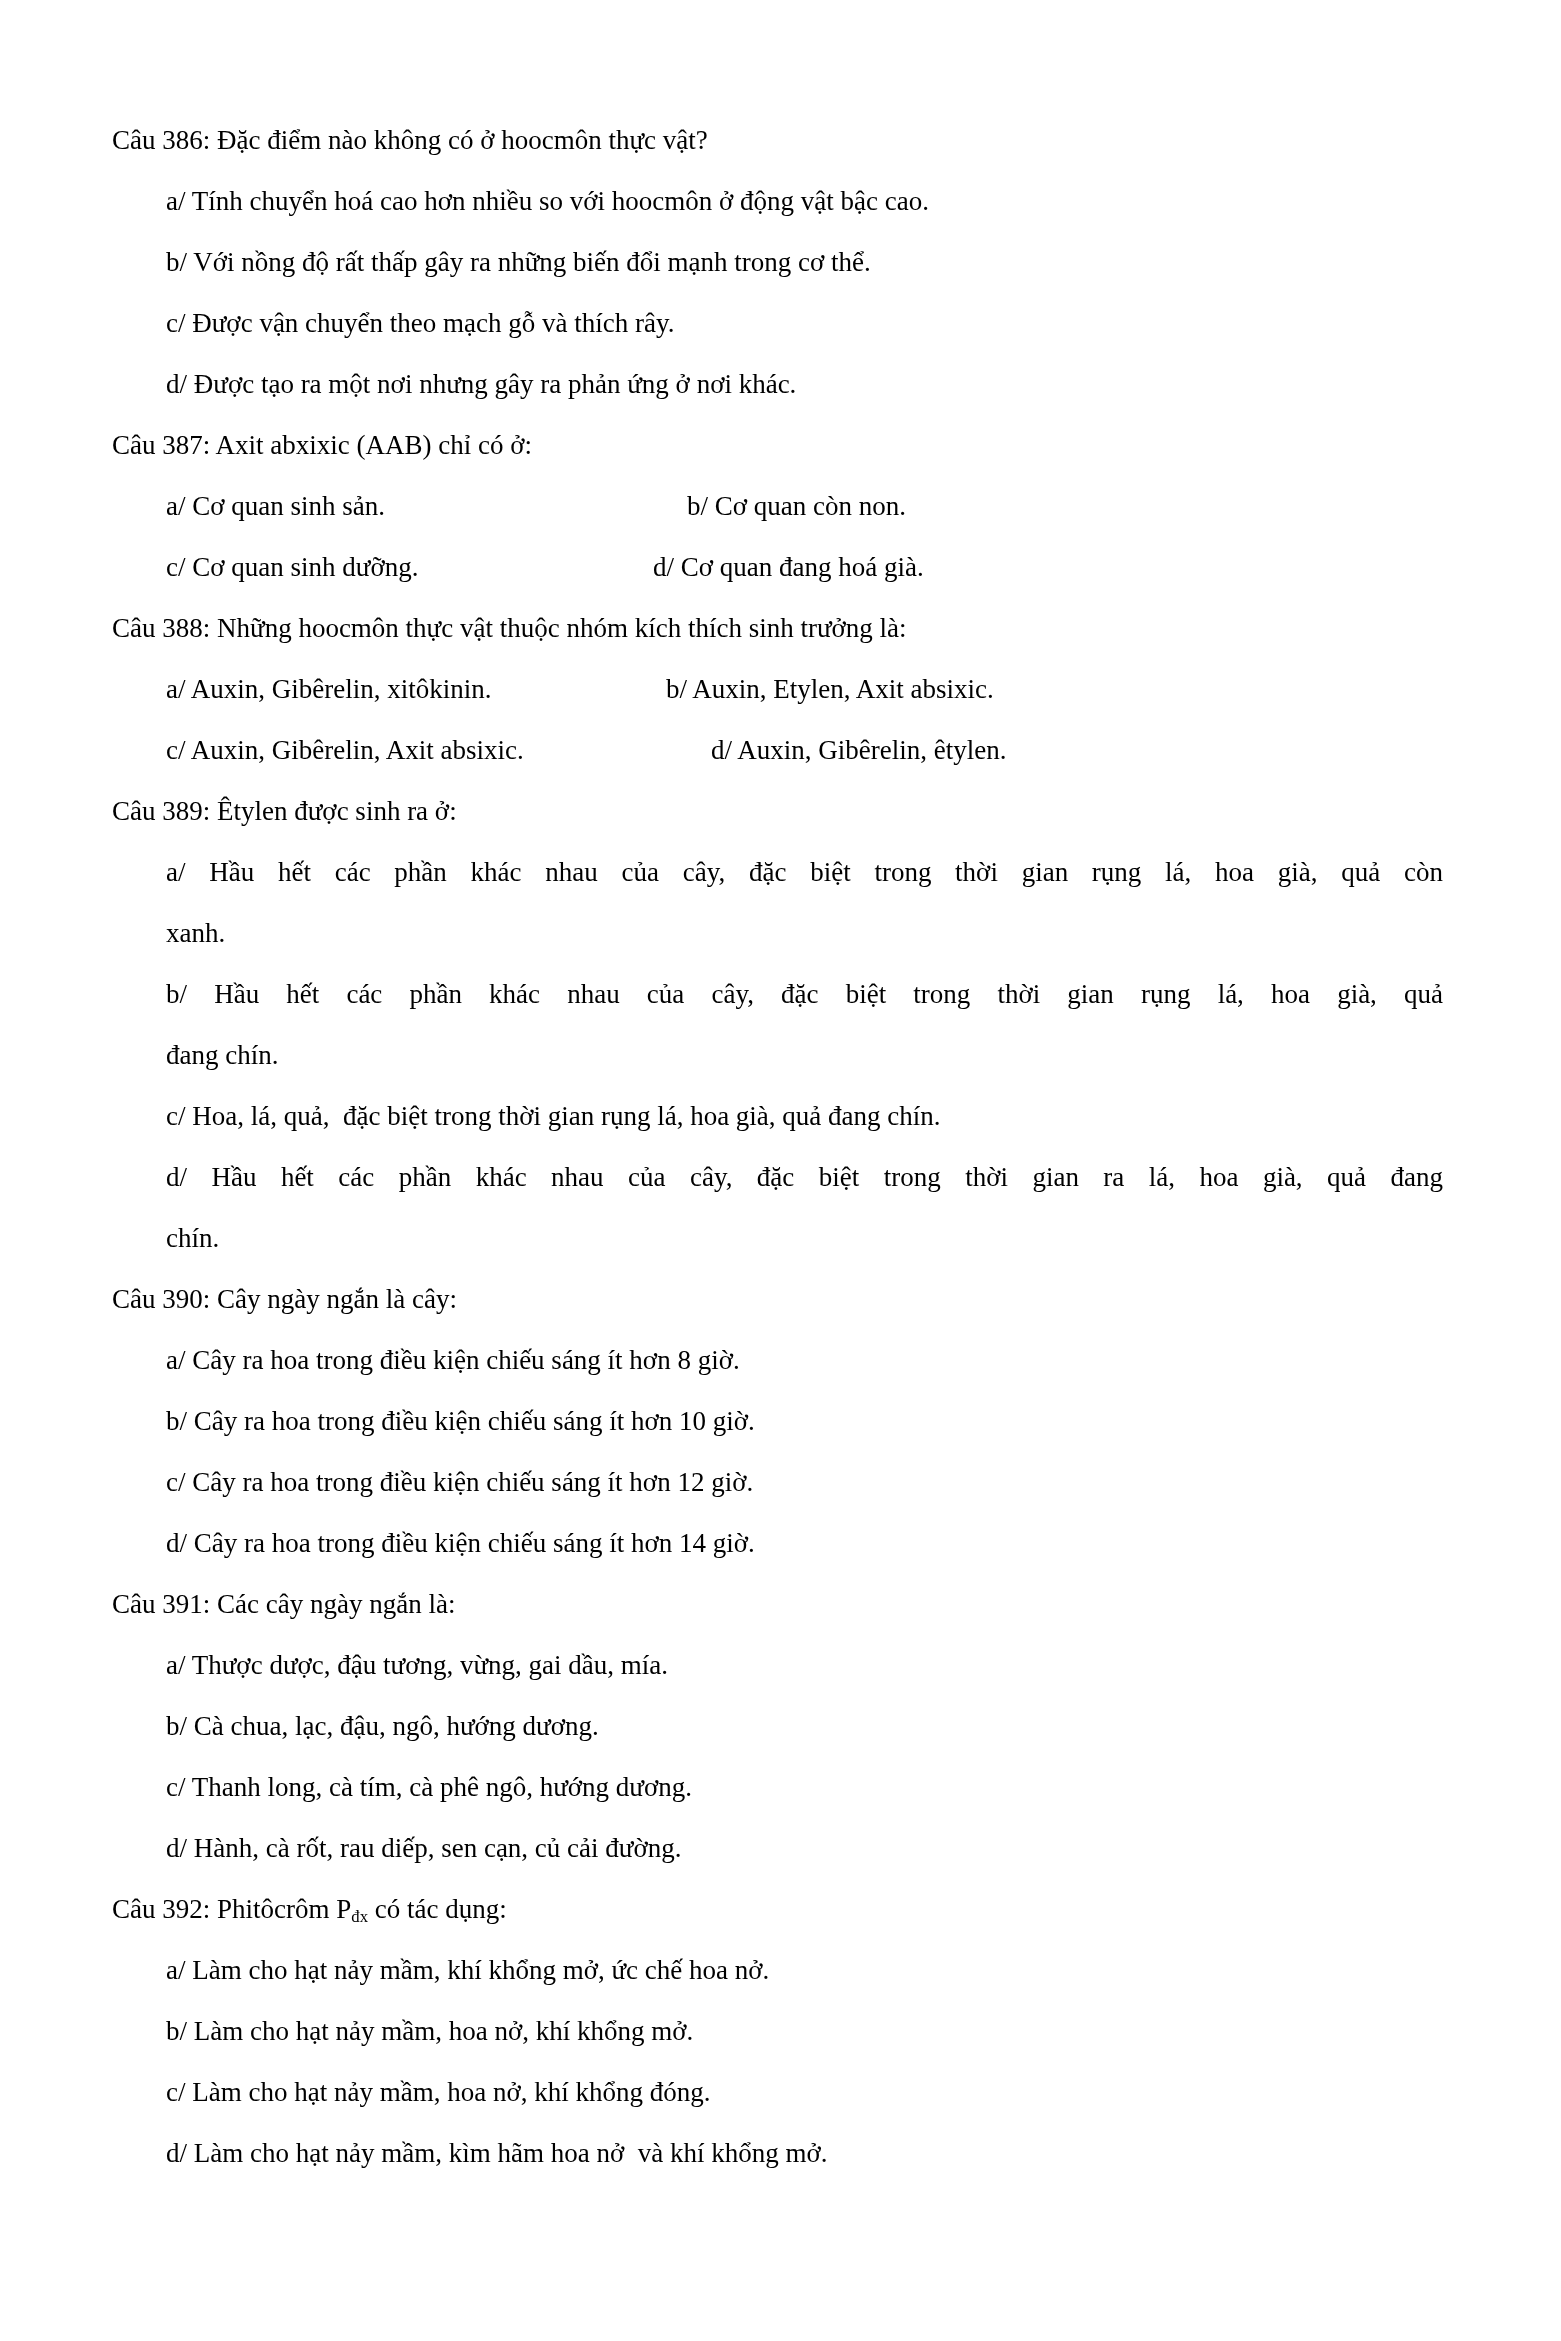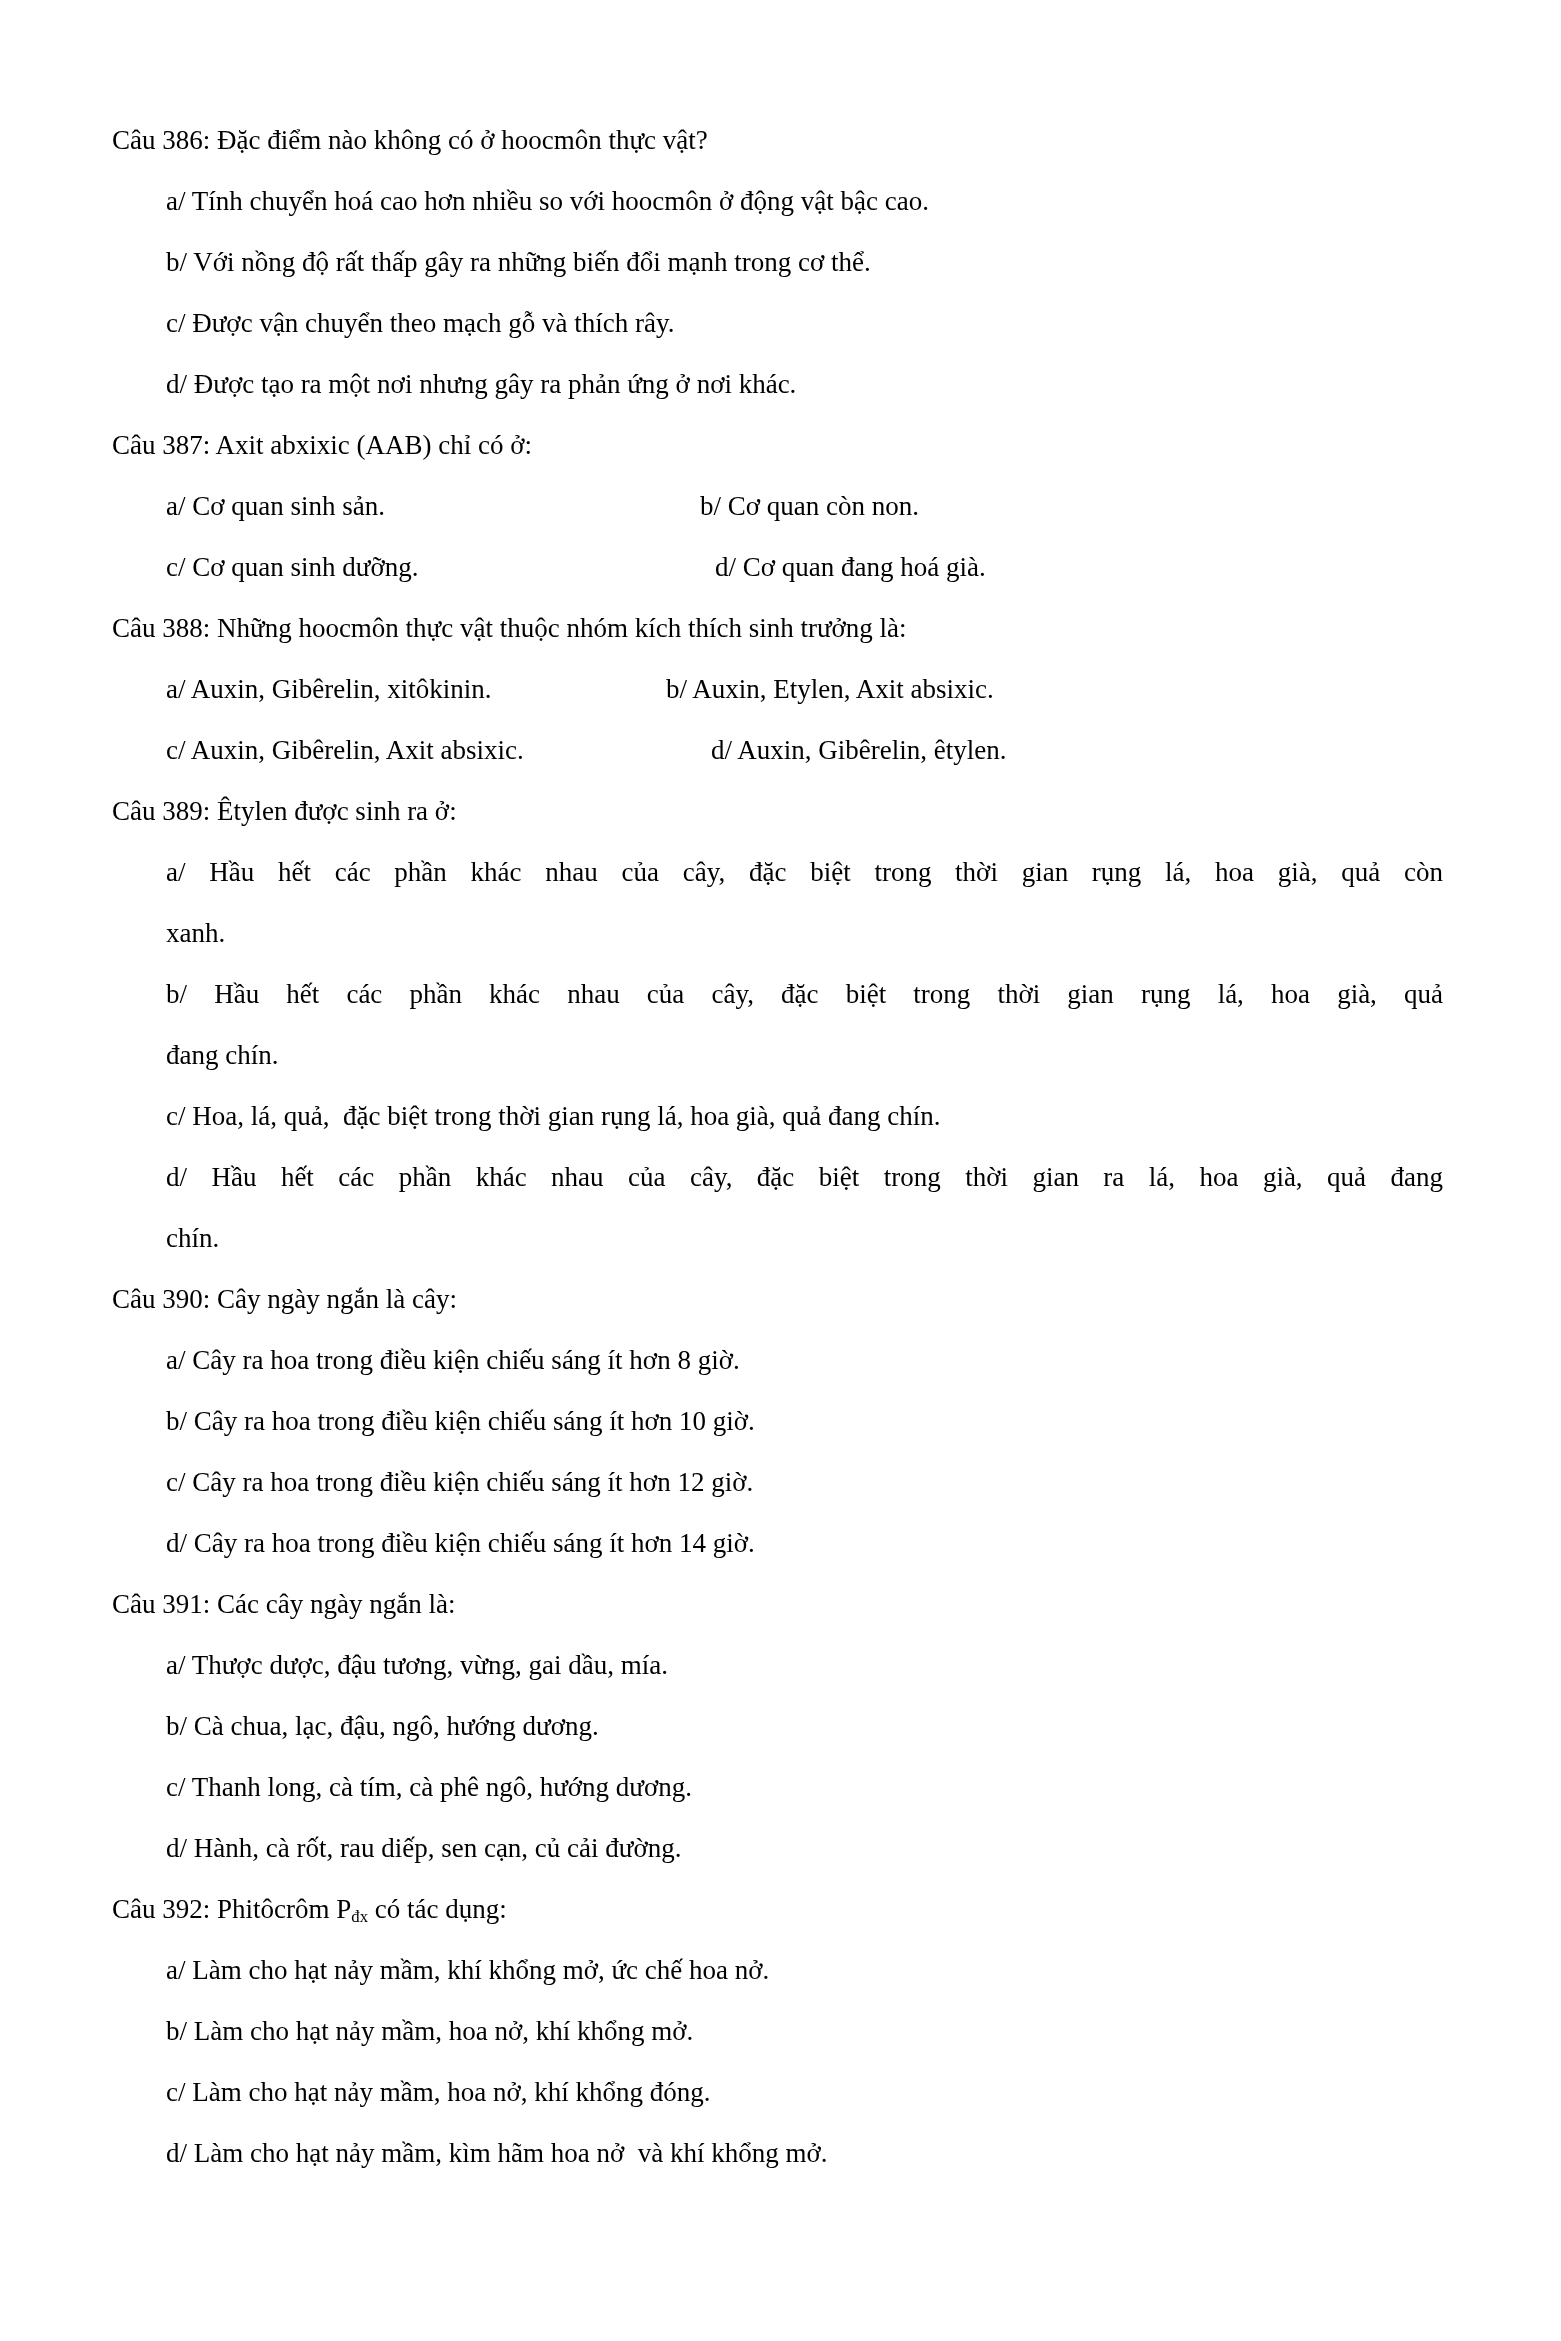--- a/index.html
+++ b/index.html
@@ -56,22 +56,22 @@
 <body>
 
 <div class="page">
   <div class="content" id="doc-content">
       <div class="line q"><span>Câu 386: Đặc điểm nào không có ở hoocmôn thực vật?</span></div>
       <div class="line opt"><span>a/ Tính chuyển hoá cao hơn nhiều so với hoocmôn ở động vật bậc cao.</span></div>
       <div class="line opt"><span>b/ Với nồng độ rất thấp gây ra những biến đổi mạnh trong cơ thể.</span></div>
       <div class="line opt"><span>c/ Được vận chuyển theo mạch gỗ và thích rây.</span></div>
       <div class="line opt"><span>d/ Được tạo ra một nơi nhưng gây ra phản ứng ở nơi khác.</span></div>
       <div class="line q"><span>Câu 387: Axit abxixic (AAB) chỉ có ở:</span></div>
-      <div class="line opt"><span>a/ Cơ quan sinh sản.</span><span class="col2" style="left: 575px; margin-left: 13px;">b/ Cơ quan còn non.</span></div>
-      <div class="line opt"><span>c/ Cơ quan sinh dưỡng.</span><span class="col2" style="left: 603px;">d/ Cơ quan đang hoá già.</span></div>
+      <div class="line opt"><span>a/ Cơ quan sinh sản.</span><span class="col2" style="left: 575px;">b/ Cơ quan còn non.</span></div>
+      <div class="line opt"><span>c/ Cơ quan sinh dưỡng.</span><span class="col2" style="left: 541px;">d/ Cơ quan đang hoá già.</span></div>
       <div class="line q"><span>Câu 388: Những hoocmôn thực vật thuộc nhóm kích thích sinh trưởng là:</span></div>
       <div class="line opt"><span>a/ Auxin, Gibêrelin, xitôkinin.</span><span class="col2" style="left: 554px;">b/ Auxin, Etylen, Axit absixic.</span></div>
       <div class="line opt"><span>c/ Auxin, Gibêrelin, Axit absixic.</span><span class="col2" style="left: 599px;">d/ Auxin, Gibêrelin, êtylen.</span></div>
       <div class="line q"><span>Câu 389: Êtylen được sinh ra ở:</span></div>
       <div class="line opt just"><span>a/ Hầu hết các phần khác nhau của cây, đặc biệt trong thời gian rụng lá, hoa già, quả còn</span></div>
       <div class="line opt"><span>xanh.</span></div>
       <div class="line opt just"><span>b/ Hầu hết các phần khác nhau của cây, đặc biệt trong thời gian rụng lá, hoa già, quả</span></div>
       <div class="line opt"><span>đang chín.</span></div>
       <div class="line opt"><span>c/ Hoa, lá, quả,  đặc biệt trong thời gian rụng lá, hoa già, quả đang chín.</span></div>
       <div class="line opt just"><span>d/ Hầu hết các phần khác nhau của cây, đặc biệt trong thời gian ra lá, hoa già, quả đang</span></div>

